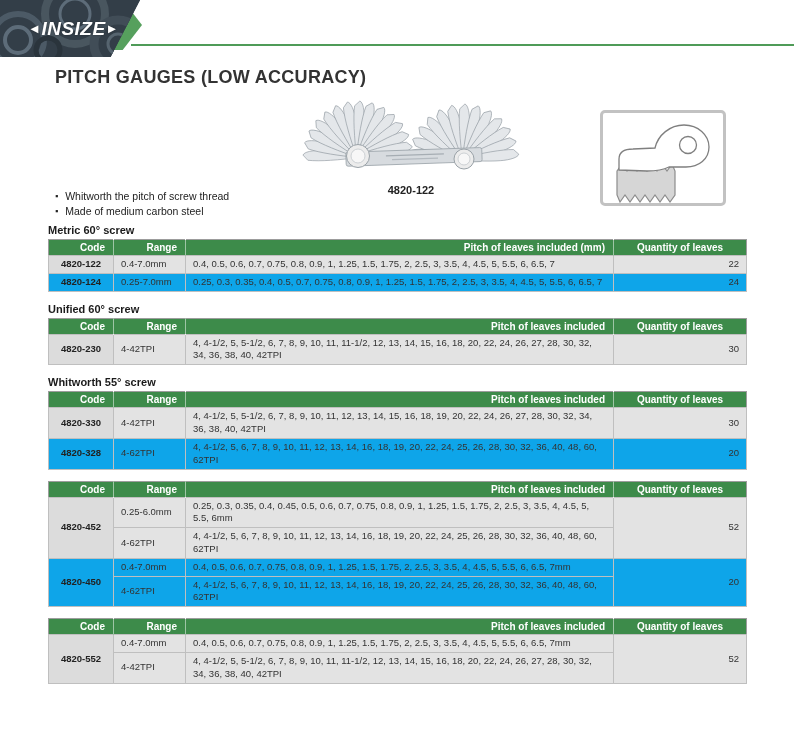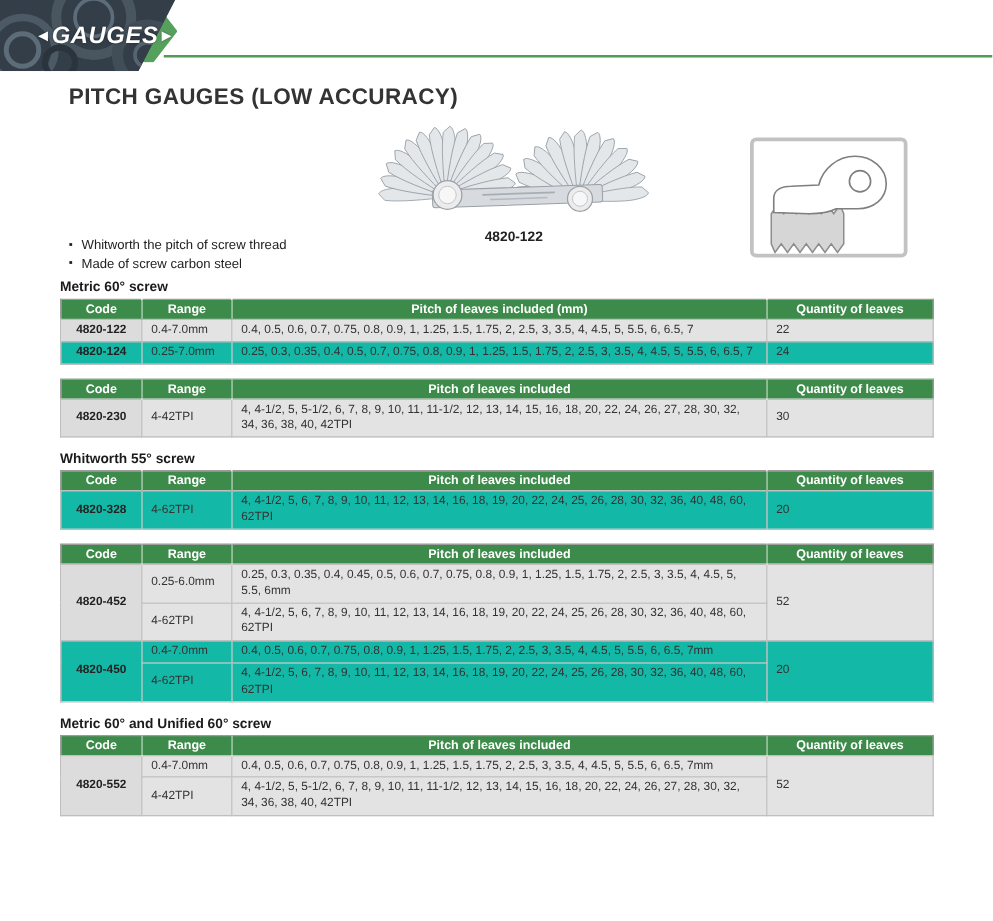--- a/index.html
+++ b/index.html
@@ -51,32 +51,32 @@
 
   
   .tables-wrap { position:absolute; left:48px; top:224px; width:698px; }
   .section-title { font-size:11px; font-weight:bold; color:#1b1b1b; margin:0 0 3px 0; }
   .table-section { margin-bottom:11px; }
   table.spec {
     border-collapse:collapse; width:698px; table-layout:fixed;
     font-size:9.5px; color:#333; border:1px solid #9c9c9c;
   }
   table.spec th {
-    background:#3d8b4a; color:#fff; text-align:center; font-size:10px; font-weight:bold;
+    background:#3d8b4a; color:#fff; text-align:right; font-size:10px; font-weight:bold;
     padding:2px 8px; height:16px; border-right:1px solid rgba(255,255,255,.5);
   }
   table.spec th:last-child { border-right:none; text-align:center; }
   table.spec td {
     border:1px solid #bfbfbf; padding:2px 7px; line-height:1.35; vertical-align:middle;
   }
   td.code-cell { font-weight:bold; text-align:center; color:#222; }
-  td.qty-cell  { text-align:left; }
+  td.qty-cell  { text-align:right; }
   tr.shaded td { background:#e3e3e3; }
   tr.shaded td.code-cell { background:#dcdcdc; }
-  tr.plain td  { background:#14b8a6; }
+  tr.plain td  { background:#0ea5e9; }
 </style>
 </head>
 <body>
 
 <div class="brand-header">
   <div class="header-rule"></div>
   <div class="brand-chevron"></div>
   <div class="brand-photo">
     <svg width="140" height="57" viewBox="0 0 140 57">
       <rect width="140" height="57" fill="#333e48"></rect>
@@ -84,30 +84,30 @@
       <circle cx="18" cy="40" r="13" fill="none" stroke="#5d6c79" stroke-width="4"></circle>
       <circle cx="75" cy="14" r="30" fill="none" stroke="#49565f" stroke-width="8"></circle>
       <circle cx="75" cy="14" r="15" fill="none" stroke="#5d6c79" stroke-width="3"></circle>
       <circle cx="118" cy="44" r="24" fill="none" stroke="#414d57" stroke-width="9"></circle>
       <circle cx="118" cy="44" r="10" fill="none" stroke="#56646f" stroke-width="3"></circle>
       <circle cx="48" cy="50" r="12" fill="none" stroke="#2a343c" stroke-width="5"></circle>
     </svg>
   </div>
   <div class="brand-logo">
     <span class="arrow">◄</span>
-    <span>GAUGES</span>
+    <span>INSIZE</span>
     <span class="arrow">►</span>
   </div>
 </div>
 
 <div class="page-title">PITCH GAUGES (LOW ACCURACY)</div>
 
 <ul class="feature-list" id="feature-list">
     <li>Whitworth the pitch of screw thread</li>
-    <li>Made of screw carbon steel</li>
+    <li>Made of medium carbon steel</li>
   </ul>
 
 <div class="product-figure">
   <svg width="286" height="88" viewBox="0 0 286 88">
     <defs>
       <path id="leaf" d="M0,-1.6 C18,-4.5 38,-7 50,-6 L55,-1 C54,2.2 46,4.2 36,4.2 C22,4.2 9,2.2 0,1.6 Z" fill="#e4e7ea" stroke="#99a1a8" stroke-width="0.7"></path>
     </defs>
 
     <g transform="translate(90,58)">
       <use href="#leaf" transform="rotate(-178)"></use>
@@ -195,20 +195,21 @@
           <tr class="plain">
             <td class="code-cell" rowspan="1">4820-124</td>
             <td class="range-cell">0.25-7.0mm</td>
             <td class="pitch-cell">0.25, 0.3, 0.35, 0.4, 0.5, 0.7, 0.75, 0.8, 0.9, 1, 1.25, 1.5, 1.75, 2, 2.5, 3, 3.5, 4, 4.5, 5, 5.5, 6, 6.5, 7</td>
             <td class="qty-cell" rowspan="1">24</td>
           </tr>
         </tbody>
       </table>
     </div>
     <div class="table-section">
+      <div class="section-title">Unified 60° screw</div>
       <table class="spec">
         <colgroup>
           <col style="width: 65px;">
           <col style="width: 72px;">
           <col style="width: 428px;">
           <col style="width: 133px;">
         </colgroup>
         <thead>
           <tr>
             <th>Code</th>
@@ -238,20 +239,26 @@
         </colgroup>
         <thead>
           <tr>
             <th>Code</th>
             <th>Range</th>
             <th>Pitch of leaves included</th>
             <th>Quantity of leaves</th>
           </tr>
         </thead>
         <tbody>
+          <tr class="shaded">
+            <td class="code-cell" rowspan="1">4820-330</td>
+            <td class="range-cell">4-42TPI</td>
+            <td class="pitch-cell">4, 4-1/2, 5, 5-1/2, 6, 7, 8, 9, 10, 11, 12, 13, 14, 15, 16, 18, 19, 20, 22, 24, 26, 27, 28, 30, 32, 34, 36, 38, 40, 42TPI</td>
+            <td class="qty-cell" rowspan="1">30</td>
+          </tr>
           <tr class="plain">
             <td class="code-cell" rowspan="1">4820-328</td>
             <td class="range-cell">4-62TPI</td>
             <td class="pitch-cell">4, 4-1/2, 5, 6, 7, 8, 9, 10, 11, 12, 13, 14, 16, 18, 19, 20, 22, 24, 25, 26, 28, 30, 32, 36, 40, 48, 60, 62TPI</td>
             <td class="qty-cell" rowspan="1">20</td>
           </tr>
         </tbody>
       </table>
     </div>
     <div class="table-section">
@@ -288,21 +295,20 @@
             <td class="qty-cell" rowspan="2">20</td>
           </tr>
           <tr class="plain">
             <td class="range-cell">4-62TPI</td>
             <td class="pitch-cell">4, 4-1/2, 5, 6, 7, 8, 9, 10, 11, 12, 13, 14, 16, 18, 19, 20, 22, 24, 25, 26, 28, 30, 32, 36, 40, 48, 60, 62TPI</td>
           </tr>
         </tbody>
       </table>
     </div>
     <div class="table-section">
-      <div class="section-title">Metric 60° and Unified 60° screw</div>
       <table class="spec">
         <colgroup>
           <col style="width: 65px;">
           <col style="width: 72px;">
           <col style="width: 428px;">
           <col style="width: 133px;">
         </colgroup>
         <thead>
           <tr>
             <th>Code</th>

